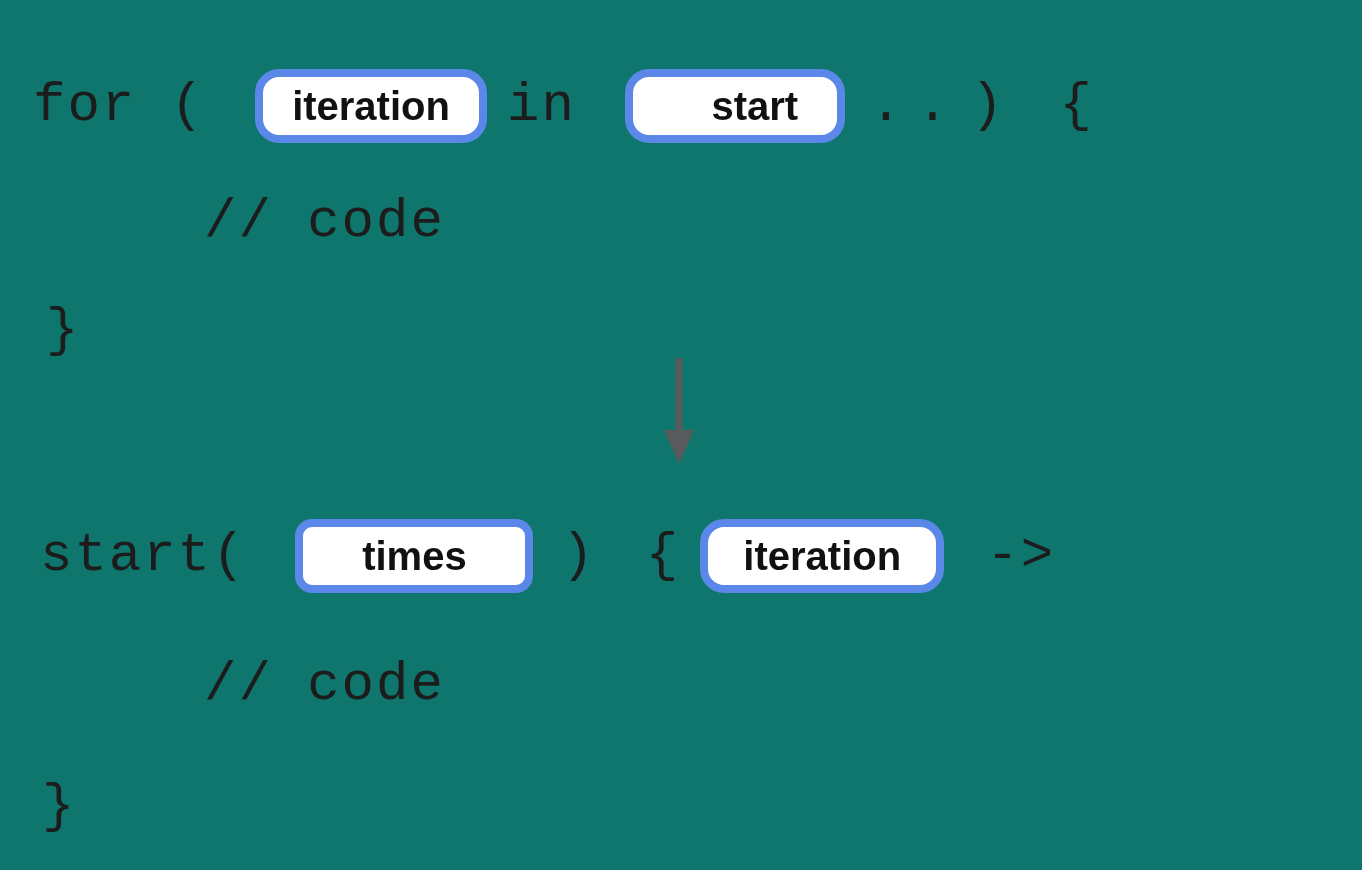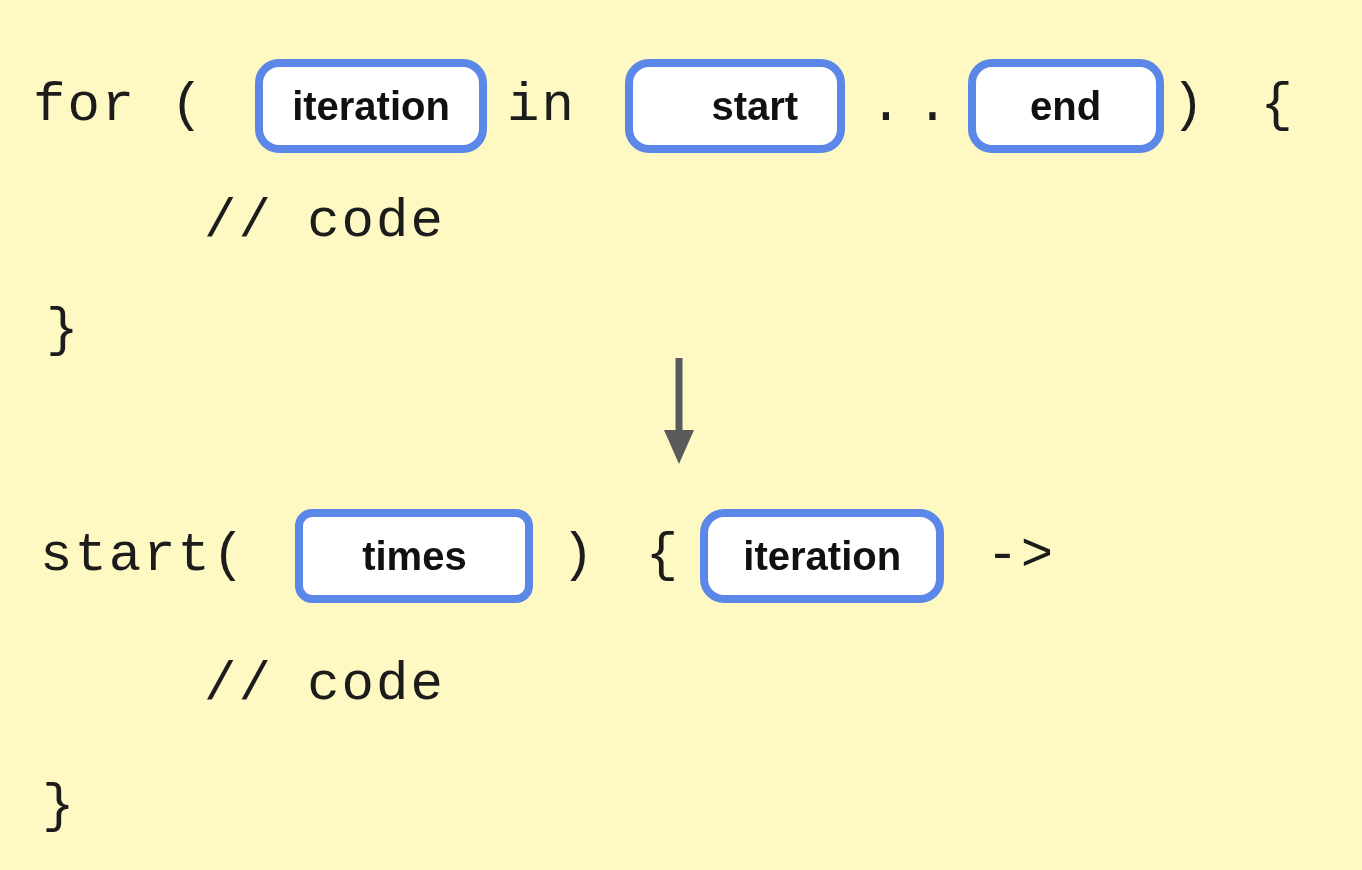--- a/index.html
+++ b/index.html
@@ -1,41 +1,41 @@
 <!DOCTYPE html>
 <html style="--pill_border: #5A87E8; --arrow: #595A5C; --code_text: #1C1C1C;"><head>
 <meta charset="utf-8">
 <style>
   html, body { margin: 0; padding: 0; background: #ffffff; }
   .canvas {
     position: relative;
     width: 1362px;
     height: 870px;
-    background: #fef9c3;
+    background: #0f766e;
     overflow: hidden;
   }
   .row {
     position: absolute;
     display: flex;
     align-items: center;
   }
   .code {
     font-family: "Liberation Mono", "DejaVu Sans Mono", monospace;
     font-size: 54px;
     font-weight: 400;
     letter-spacing: 2px;
     color: #1c1c1c;
     white-space: pre;
     line-height: 1;
   }
   .dots { letter-spacing: 14px; }
   .wide-brace-gap { word-spacing: 20px; }
   .pill {
     box-sizing: border-box;
-    height: 94px;
+    height: 74px;
     border: 8px solid var(--pill_border, #5A87E8);
     border-radius: 24px;
     background: #ffffff;
     display: flex;
     align-items: center;
     justify-content: center;
     flex: none;
   }
   .pill-label {
     font-family: "Liberation Sans", sans-serif;
@@ -59,23 +59,20 @@
   <div class="row" style="top:55px; left:33px; height:102px;">
     <span class="code">for (</span>
     <span class="pill" style="width:232px; margin-left:50px;">
       <span class="pill-label">iteration</span>
     </span>
     <span class="code" style="margin-left:20px;font-family:Liberation Mono, monospace;">in</span>
     <span class="pill" style="width:220px; margin-left:49px;padding-left:40px;">
       <span class="pill-label">start</span>
     </span>
     <span class="code dots" style="margin-left:25px;">..</span>
-    <span class="pill" style="width:196px; margin-left:5px;">
-      <span class="pill-label">end</span>
-    </span>
     <span class="code wide-brace-gap" style="margin-left:8px;">) {</span>
   </div>
 
   <div class="row" style="top:192px; left:204px; height:60px;">
     <span class="code">// code</span>
   </div>
 
   <div class="row" style="top:296px; left:46px; height:70px;">
     <span class="code">}</span>
   </div>

